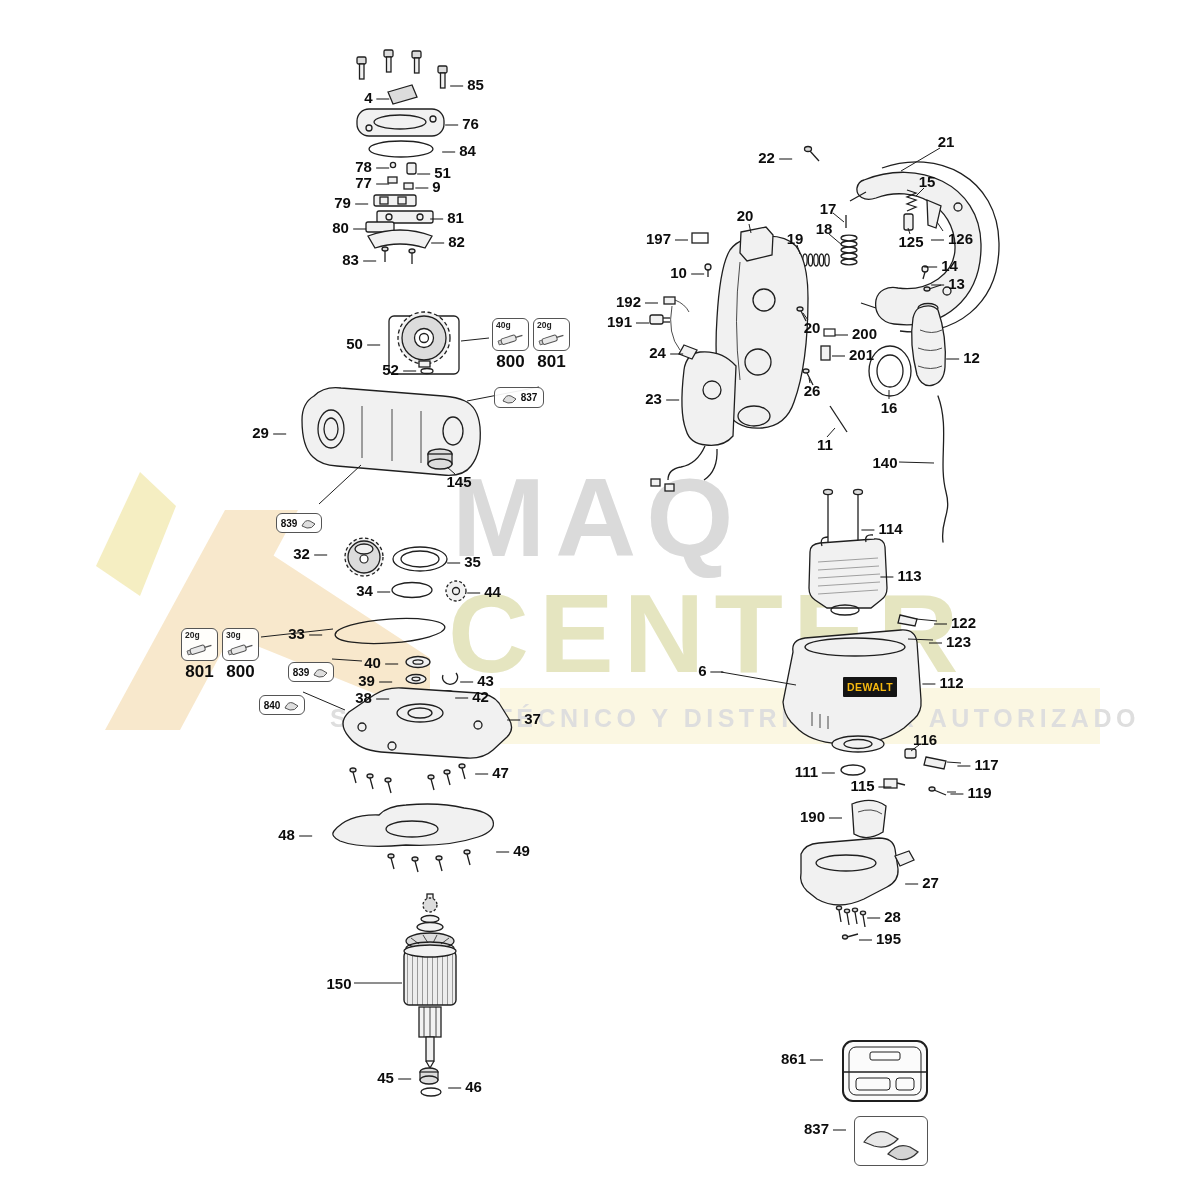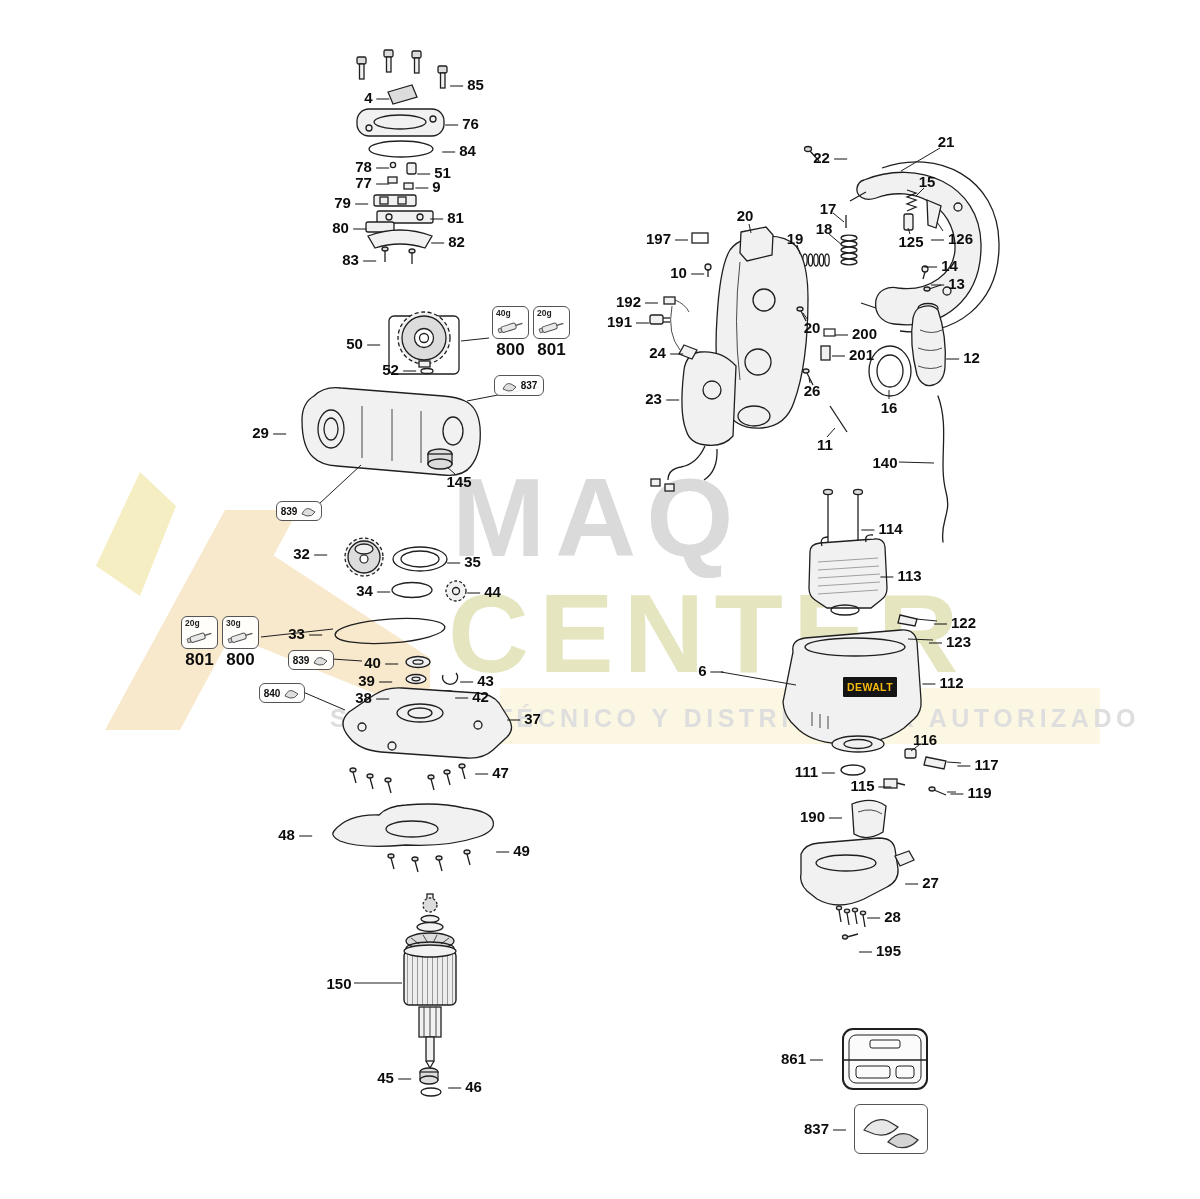--- a/index.html
+++ b/index.html
@@ -24,21 +24,21 @@
   #labels { position:absolute; inset:0; z-index:3; pointer-events:none; }
   .part-label { position:absolute; transform:translate(-50%,-50%); font-weight:bold;
                 font-size:15px; color:#0d0d0d; white-space:nowrap; }
   .part-label::before, .part-label::after { display:inline-block; vertical-align:middle;
                 width:13px; border-top:1.7px solid #111; }
   .dash-l::before { content:""; margin-right:4px; }
   .dash-r::after  { content:""; margin-left:4px; }
 
   
   #insets { position:absolute; inset:0; z-index:2; }
-  .inset { position:absolute; }
+  .inset { position:absolute;margin-top:12px; }
   .inset .box { display:flex; align-items:center; justify-content:center; gap:3px;
                 border:1.3px solid #555; border-radius:6px; background:rgba(255,255,255,0.92);
                 position:relative; }
   .inset .box.no-border { border:none; background:transparent; }
   .inset .g-label { position:absolute; top:1px; left:3px; font-size:8.5px; font-weight:bold; color:#222; }
   .inset .sub { text-align:center; font-weight:bold; font-size:17px; margin-top:1px; color:#0d0d0d; }
   .inset .c-label { font-size:10px; font-weight:bold; color:#0d0d0d; }
   .type-grease .box svg { margin-top:7px; }
 
   
@@ -579,21 +579,21 @@
       <div class="part-label dash-l" style="left: 477px; top: 680px;">43</div>
       <div class="part-label dash-r" style="left: 372px; top: 697px;">38</div>
       <div class="part-label dash-l" style="left: 472px; top: 696px;">42</div>
       <div class="part-label dash-l" style="left: 524px; top: 718px; text-align: center;">37</div>
       <div class="part-label dash-l" style="left: 492px; top: 772px;">47</div>
       <div class="part-label dash-r" style="left: 295px; top: 834px;">48</div>
       <div class="part-label dash-l" style="left: 513px; top: 850px;">49</div>
       <div class="part-label dash-n" style="left: 339px; top: 983px;">150</div>
       <div class="part-label dash-r" style="left: 394px; top: 1077px;">45</div>
       <div class="part-label dash-l" style="left: 465px; top: 1086px;">46</div>
-      <div class="part-label dash-r" style="left: 830px; top: 157px;">22</div>
+      <div class="part-label dash-r" style="left: 775px; top: 157px;">22</div>
       <div class="part-label dash-n" style="left: 946px; top: 141px;">21</div>
       <div class="part-label dash-n" style="left: 927px; top: 181px;">15</div>
       <div class="part-label dash-n" style="left: 828px; top: 208px;">17</div>
       <div class="part-label dash-n" style="left: 824px; top: 228px;">18</div>
       <div class="part-label dash-n" style="left: 745px; top: 215px;">20</div>
       <div class="part-label dash-r" style="left: 667px; top: 238px;">197</div>
       <div class="part-label dash-n" style="left: 795px; top: 238px;">19</div>
       <div class="part-label dash-n" style="left: 911px; top: 241px;">125</div>
       <div class="part-label dash-l" style="left: 952px; top: 238px;">126</div>
       <div class="part-label dash-l" style="left: 941px; top: 265px;">14</div>
@@ -618,18 +618,18 @@
       <div class="part-label dash-r" style="left: 711px; top: 670px;">6</div>
       <div class="part-label dash-l" style="left: 943px; top: 682px;">112</div>
       <div class="part-label dash-n" style="left: 925px; top: 739px;">116</div>
       <div class="part-label dash-r" style="left: 815px; top: 771px;">111</div>
       <div class="part-label dash-l" style="left: 978px; top: 764px;">117</div>
       <div class="part-label dash-r" style="left: 871px; top: 785px;">115</div>
       <div class="part-label dash-l" style="left: 971px; top: 792px;">119</div>
       <div class="part-label dash-r" style="left: 821px; top: 816px;">190</div>
       <div class="part-label dash-l" style="left: 922px; top: 882px;">27</div>
       <div class="part-label dash-l" style="left: 884px; top: 916px;">28</div>
-      <div class="part-label dash-l" style="left: 880px; top: 938px; margin-top: 12px;">195</div>
+      <div class="part-label dash-l" style="left: 880px; top: 938px;">195</div>
       <div class="part-label dash-r" style="left: 802px; top: 1058px;">861</div>
       <div class="part-label dash-r" style="left: 825px; top: 1128px;">837</div>
     </div>
 
 </div>
 
 </body></html>

